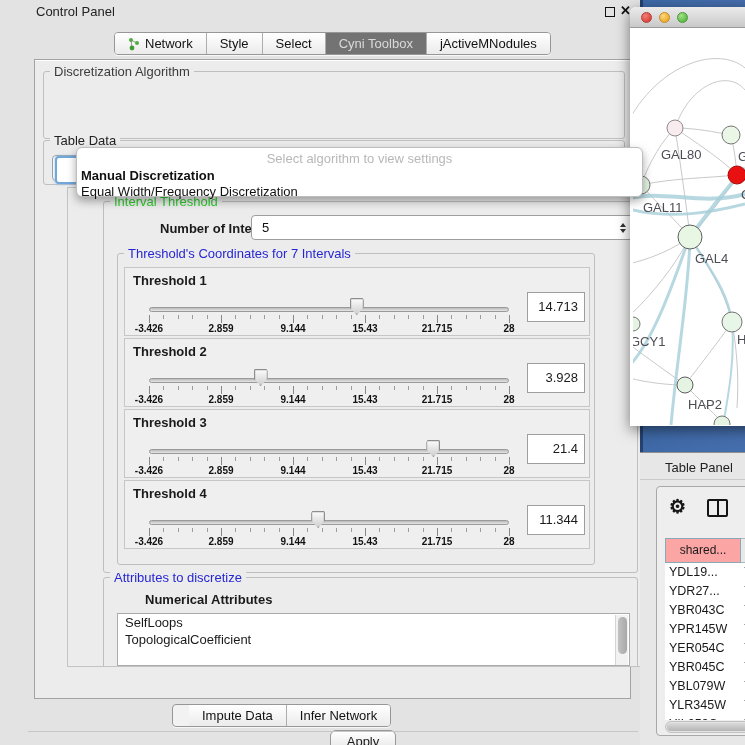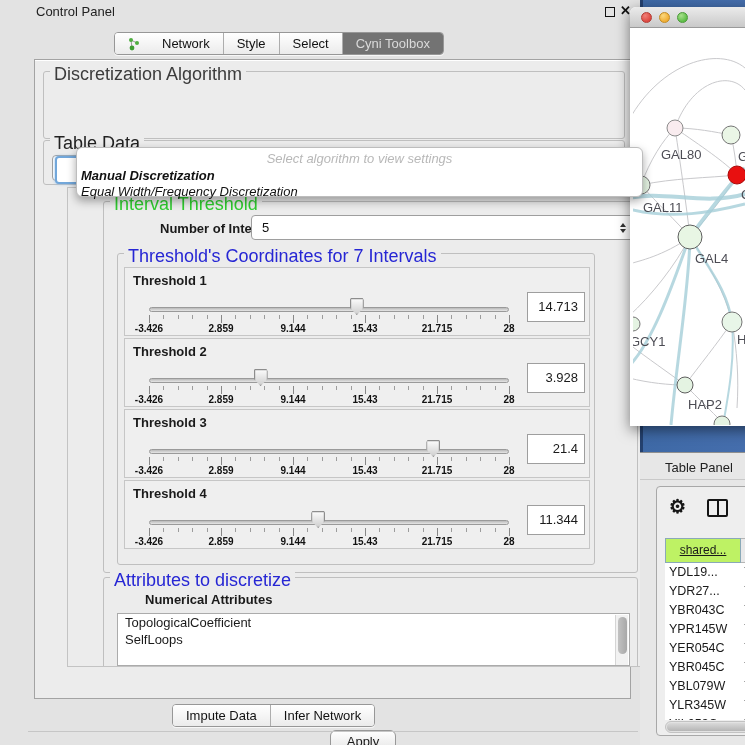--- a/index.html
+++ b/index.html
@@ -7,46 +7,46 @@
   body { font-family:"Liberation Sans", sans-serif; font-size:13px; background:#e3e3e3; position:relative; color:#1a1a1a; }
 
   .abs { position:absolute;margin-left:28px; }
 
   
   #titlebar-text { left:8px; top:4px; font-size:13px; color:#222; }
   #float-btn { left:577px; top:7px; width:10px; height:10px; border:1.6px solid #111; background:transparent; }
   #close-btn { left:592px; top:3px; font-size:13px; font-weight:bold; color:#111; }
 
   .segbar { display:inline-flex; border:1px solid #979797; border-radius:4px; overflow:hidden; background:#f2f2f2; height:23px; box-shadow:0 1px 0 rgba(255,255,255,.7); }
-  .seg { display:flex; align-items:center; gap:22px; padding:0 13px; font-size:13px; color:#111; background:linear-gradient(#ffffff,#ebebeb); border-left:1px solid #adadad; white-space:nowrap; }
+  .seg { display:flex; align-items:center; gap:5px; padding:0 13px; font-size:13px; color:#111; background:linear-gradient(#ffffff,#ebebeb); border-left:1px solid #adadad; white-space:nowrap; }
   .seg:first-child { border-left:none; }
   .seg.selected { background:#737373; color:#dadada; }
 
   #top-tabbar { left:86px; top:32px; }
-  #bottom-tabbar { left:144px; top:704px; }
+  #bottom-tabbar { left:144px; top:704px;padding-left:16px; }
 
   #content-panel { left:6px; top:59px; width:597px; height:640px; background:#ececec; border:1px solid #a3a3a3; box-shadow:inset 0 1px 0 #fff; }
 
   .groupbox { position:absolute; border:1px solid #bfbfbf; border-radius:3px; }
-  .grouptitle { position:absolute; top:-8px; left:6px; background:#ececec; padding:0 4px; font-size:18px; white-space:nowrap; }
+  .grouptitle { position:absolute; top:-8px; left:6px; background:#ececec; padding:0 4px; font-size:13px; white-space:nowrap; }
   .gt-green { color:#2ecc2e; }
   .gt-blue { color:#2626d4; }
   .gt-dark { color:#3c3c3c; }
 
   .combobox { position:absolute; background:#fff; border:1px solid #9e9e9e; border-radius:4px; display:flex; align-items:center; padding-left:10px; font-size:13px; color:#111; }
   .combobox .flex { flex:1; }
   .stepper { width:14px; display:flex; flex-direction:column; align-items:center; justify-content:center; gap:2px; margin-right:6px; }
   .stepper i { width:0; height:0; border-left:3.5px solid transparent; border-right:3.5px solid transparent; }
   .stepper i.up { border-bottom:4px solid #333; }
   .stepper i.dn { border-top:4px solid #333; }
 
   #alg-combobox { left:20px; top:96px; width:566px; height:28px; border:2px solid #72a7da; box-shadow:0 0 3px #8fbbe6; z-index:1; }
 
   
-  #algo-popup { left:13px; top:87px; width:567px; height:50px; background:#fff; border:1px solid #bdbdbd; border-radius:6px; box-shadow:0 4px 10px rgba(0,0,0,.35); z-index:5;font-style:italic; }
+  #algo-popup { left:13px; top:87px; width:567px; height:50px; background:#fff; border:1px solid #bdbdbd; border-radius:6px; box-shadow:0 4px 10px rgba(0,0,0,.35); z-index:5; }
   #algo-popup .ph { position:absolute; top:3px; left:0; right:0; text-align:center; color:#b8b8b8; font-size:13px; }
   #algo-popup .opt { position:absolute; left:3px; right:3px; height:16px; line-height:16px; font-size:13px; color:#111; padding-left:1px; }
   #algo-popup .opt.b { font-weight:bold; }
 
   
   #scroll-viewport { left:10px; top:186px; width:591px; height:480px; border:1px solid #c3c3c3; overflow:hidden; background:#ececec; }
   .vscroll-track { position:absolute; background:#f0f0f0; border:1px solid #d2d2d2; border-radius:8px; }
   .vscroll-thumb { position:absolute; background:linear-gradient(90deg,#c2c2c2,#a8a8a8); border-radius:6px; }
 
   
@@ -83,21 +83,21 @@
   #table-panel .hdrline { position:absolute; left:0; top:26px; width:100%; height:1px; background:#c9c9c9; }
   #table-subpanel { position:absolute; left:16px; top:33px; width:124px; height:250px; background:#eeeeee; border:1px solid #a8a8a8; border-radius:4px; }
   #gear-icon { position:absolute; left:12px; top:10px; font-size:19px; font-weight:bold; color:#161616; line-height:19px; }
   #split-icon { position:absolute; left:50px; top:12px; width:21px; height:18px; border:2px solid #141414; border-radius:2px; }
   #split-icon b { position:absolute; left:8px; top:0; width:2px; height:100%; background:#141414; }
   .cb-icon { position:absolute; top:17px; width:11px; height:11px; border:1.5px solid #555; border-radius:2px; font-size:9px; line-height:9px; text-align:center; color:#333; background:#fafafa; }
   #cb1 { left:89px; } #cb2 { left:104px; }
 
   #data-table { position:absolute; left:8px; top:51px; width:109px; height:182px; overflow:hidden; }
   .t-hdr { position:absolute; top:0; height:25px; font-size:12px; line-height:23px; }
-  #t-hdr-1 { left:0; width:76px; background:#bef264; border:1px solid #8aa9b8; text-align:center;text-decoration:underline; }
+  #t-hdr-1 { left:0; width:76px; background:#fca5a5; border:1px solid #8aa9b8; text-align:center; }
   #t-hdr-2 { left:76px; width:90px; background:#e9e9e9; border:1px solid #b5b5b5; border-left:none; padding-left:22px; }
   .t-row { position:absolute; left:0; width:170px; height:19px; background:#fff; }
   .t-row .c1 { position:absolute; left:4px; width:70px; font-size:12.5px; line-height:19px; white-space:nowrap; overflow:hidden; }
   .t-row .c2 { position:absolute; left:79px; width:88px; font-size:12.5px; line-height:19px; white-space:nowrap; overflow:hidden; }
   #t-hscroll { position:absolute; left:8px; top:234px; width:106px; height:12px; background:#e2e2e2; border:1px solid #c2c2c2; border-radius:6px; }
   #t-hscroll b { position:absolute; left:1px; top:1px; width:100px; height:8px; background:linear-gradient(#d9d9d9,#b5b5b5); border-radius:5px; }
 
   .bold { font-weight:bold; }
 </style>
 </head>
@@ -119,20 +119,23 @@
       <span>Network</span>
     </div>
     <div class="seg">
       <span>Style</span>
     </div>
     <div class="seg">
       <span>Select</span>
     </div>
     <div class="seg selected">
       <span>Cyni Toolbox</span>
+    </div>
+    <div class="seg">
+      <span>jActiveMNodules</span>
     </div>
   </div>
 
 <div class="abs" id="content-panel">
 
   <div class="groupbox" style="left:8px; top:11px; width:582px; height:68px;">
     <span class="grouptitle gt-dark">Discretization Algorithm</span>
   </div>
 
   <div class="combobox" id="alg-combobox">
@@ -349,22 +352,22 @@
   </div>
           </div>
       </div>
     </div>
 
     <div class="groupbox" style="left:35px; top:389px; width:535px; height:93px; background:#ececec;">
       <span class="grouptitle gt-blue">Attributes to discretize</span>
       <span class="abs bold" style="left:13px; top:14px;">Numerical Attributes</span>
       <div id="attr-list">
         <div id="attr-items">
+            <div class="item">SelfLoops</div>
             <div class="item">TopologicalCoefficient</div>
-            <div class="item">SelfLoops</div>
           </div>
         <div class="vscroll-track" style="right:1px; top:1px; width:13px; height:50px; border-radius:0; border:none; border-left:1px solid #d5d5d5; background:#f2f2f2;">
           <div class="vscroll-thumb" style="left:2px; top:2px; width:9px; height:37px;"></div>
         </div>
       </div>
     </div>
 
     <div class="vscroll-track" style="left:575px; top:1px; width:15px; height:477px;">
       <div class="vscroll-thumb" style="left:2px; top:15px; width:10px; height:355px;"></div>
     </div>

